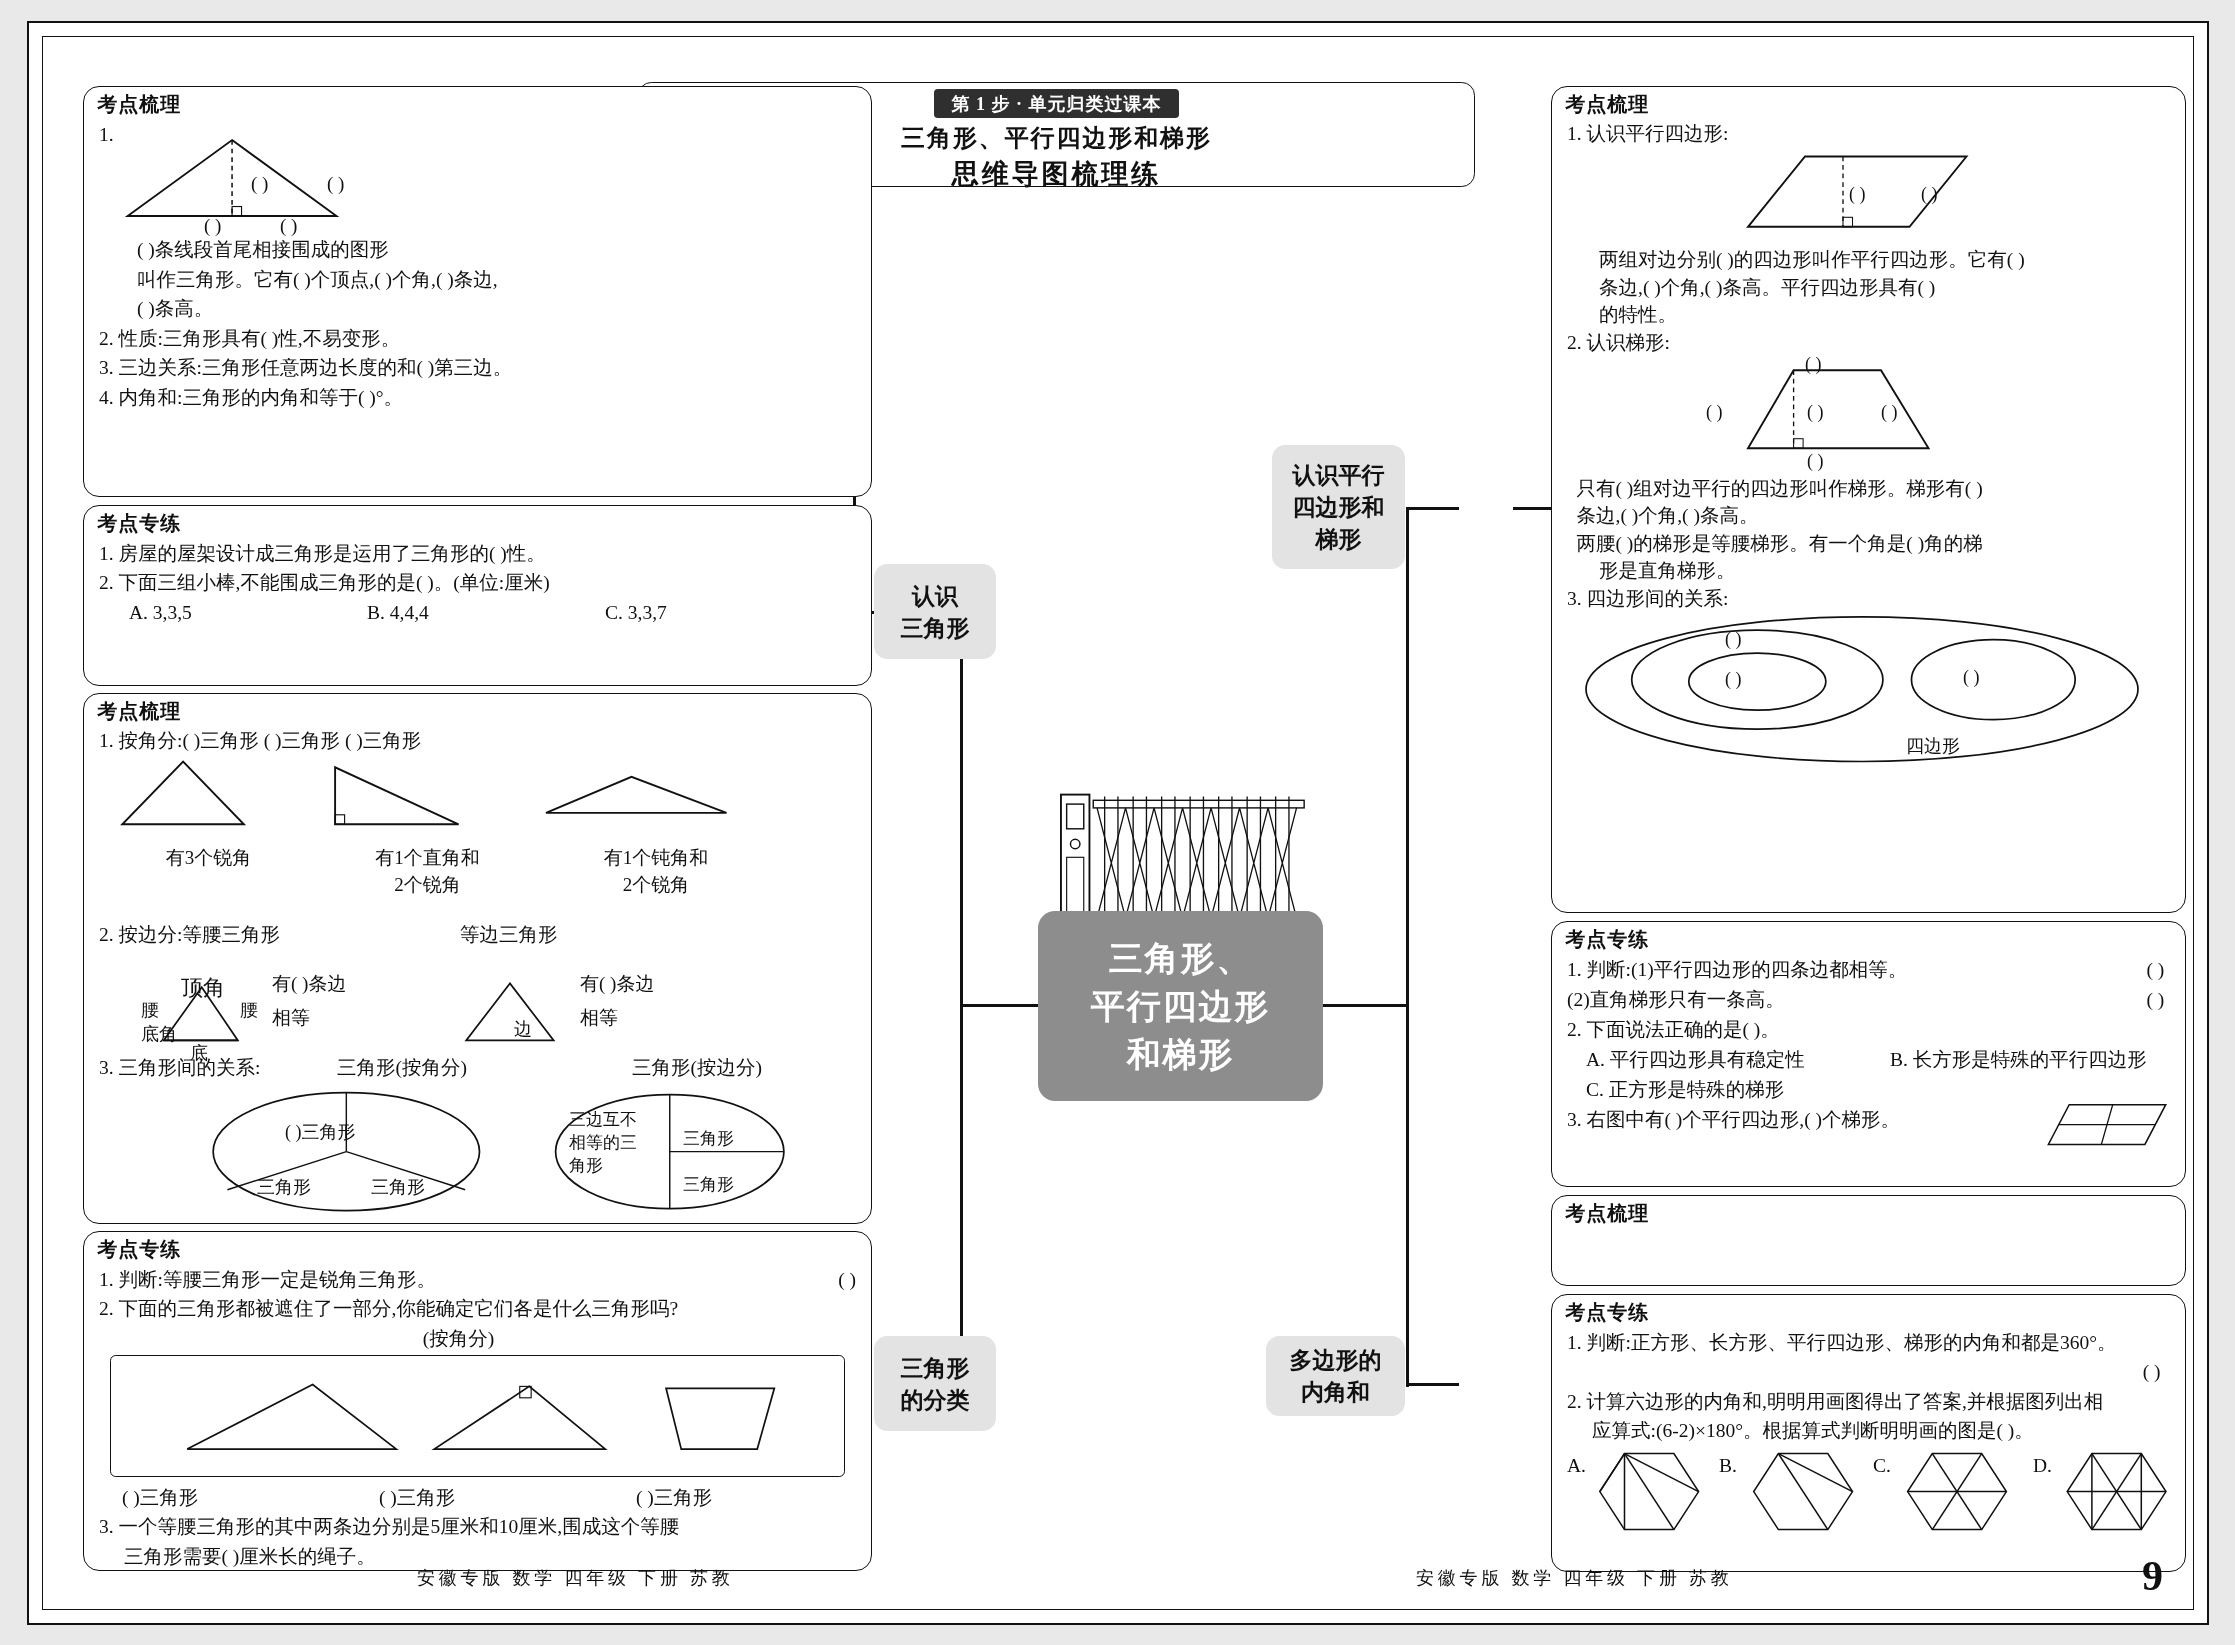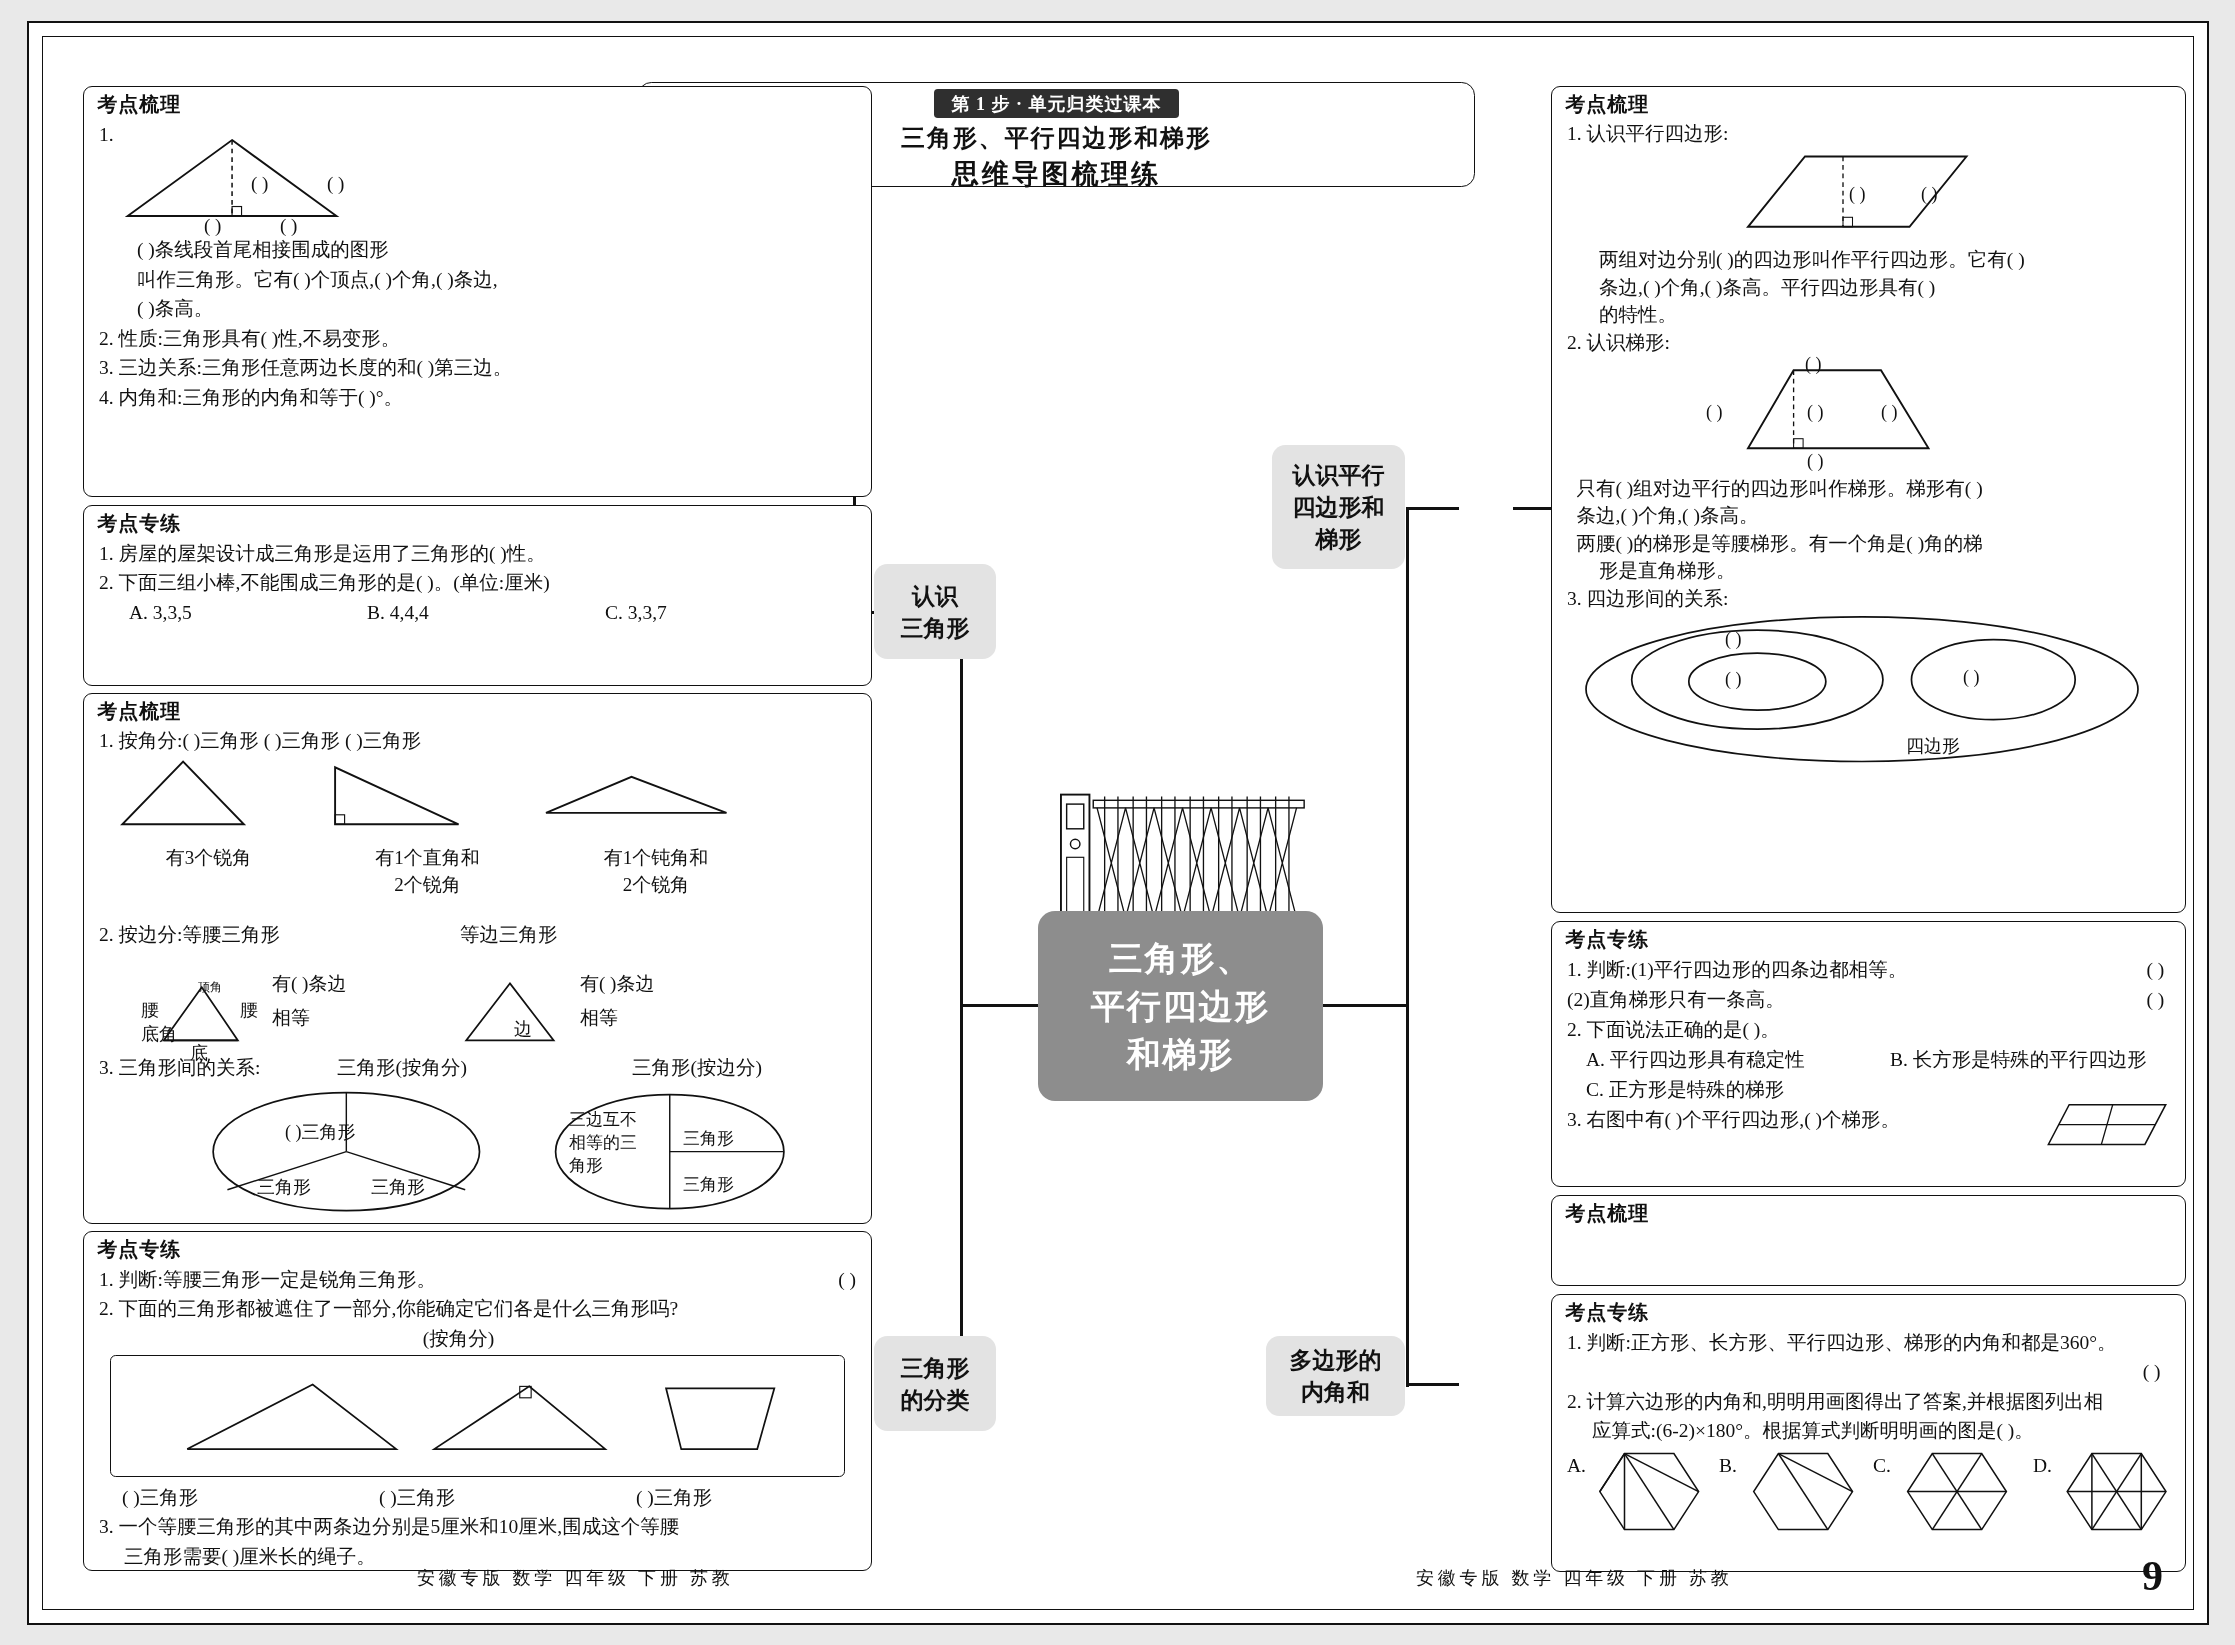--- a/index.html
+++ b/index.html
@@ -19,21 +19,21 @@
   .page:before{
     content:"";position:absolute;left:13.3px;top:13.3px;right:13.3px;bottom:13.3px;
     border:1.9px solid #111;
   }
   .inner{position:absolute;left:27px;top:27px;right:27px;bottom:27px;}
 
   
   .box{
     position:absolute;
     border:1.9px solid #111;
-    border-radius:9px;
+    border-radius:16px;
     background:#fff;
     box-sizing:border-box;
   }
   .tag{
     font-weight:bold;
     font-size:20px;
     letter-spacing:1px;
     padding:3.8px 0 1.9px 13.3px;
   }
   .body{font-size:19.5px;line-height:29.5px;padding:0 15px 7.6px 15px;}
@@ -219,21 +219,21 @@
         <span>2. 按边分:等腰三角形</span>
         <span style="position:absolute;left:361px">等边三角形</span>
       </div>
       <div style="position:relative;height:105px;">
         <svg width="761" height="103" viewBox="0 0 800 108">
           <polygon points="108,40 146,96 68,96" fill="none" stroke="#111" stroke-width="1.8"></polygon>
           <line x1="68" y1="96" x2="146" y2="96" stroke="#111" stroke-width="1.8"></line>
           <polygon points="432,36 478,96 386,96" fill="none" stroke="#111" stroke-width="1.8"></polygon>
         </svg>
         <span style="position:absolute;left:42px;top:48px;font-size:18px">腰</span>
-        <span style="position:absolute;left:99px;top:25px;font-size:12px">顶角</span>
+        <span style="position:absolute;left:82px;top:25px;font-size:22px">顶角</span>
         <span style="position:absolute;left:141px;top:48px;font-size:18px">腰</span>
         <span style="position:absolute;left:42px;top:72px;font-size:18px">底角</span>
         <span style="position:absolute;left:91px;top:91px;font-size:18px">底</span>
         <span style="position:absolute;left:173px;top:21px;font-size:19px">有(          )条边</span>
         <span style="position:absolute;left:173px;top:55px;font-size:19px">相等</span>
         <span style="position:absolute;left:415px;top:67px;font-size:18px">边</span>
         <span style="position:absolute;left:481px;top:21px;font-size:19px">有(          )条边</span>
         <span style="position:absolute;left:481px;top:55px;font-size:19px">相等</span>
       </div>
       <div style="position:relative;height:28.5px;">

